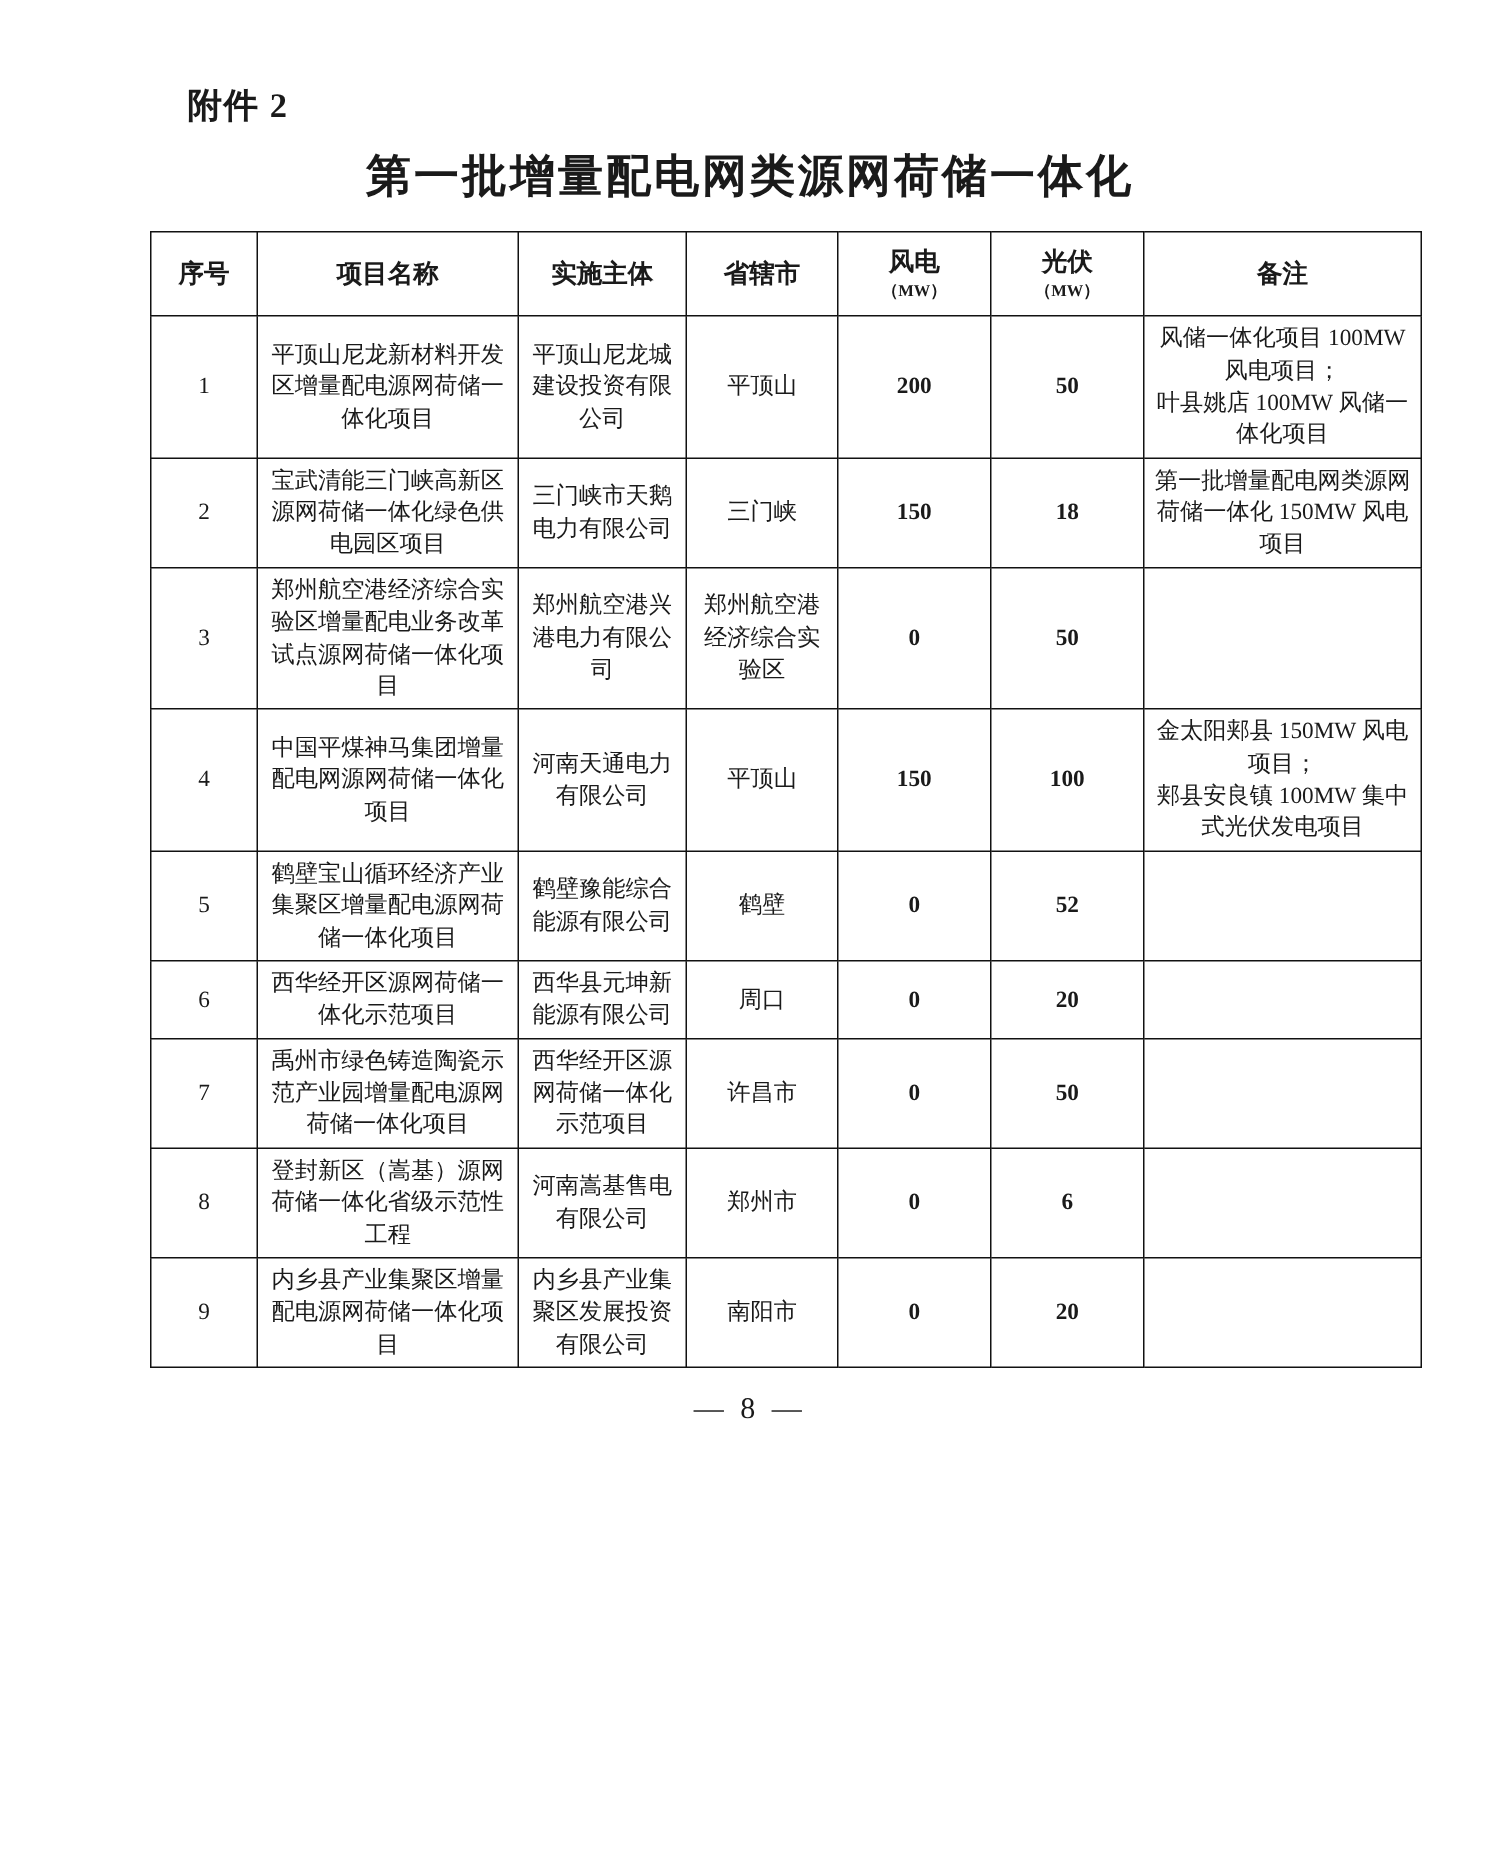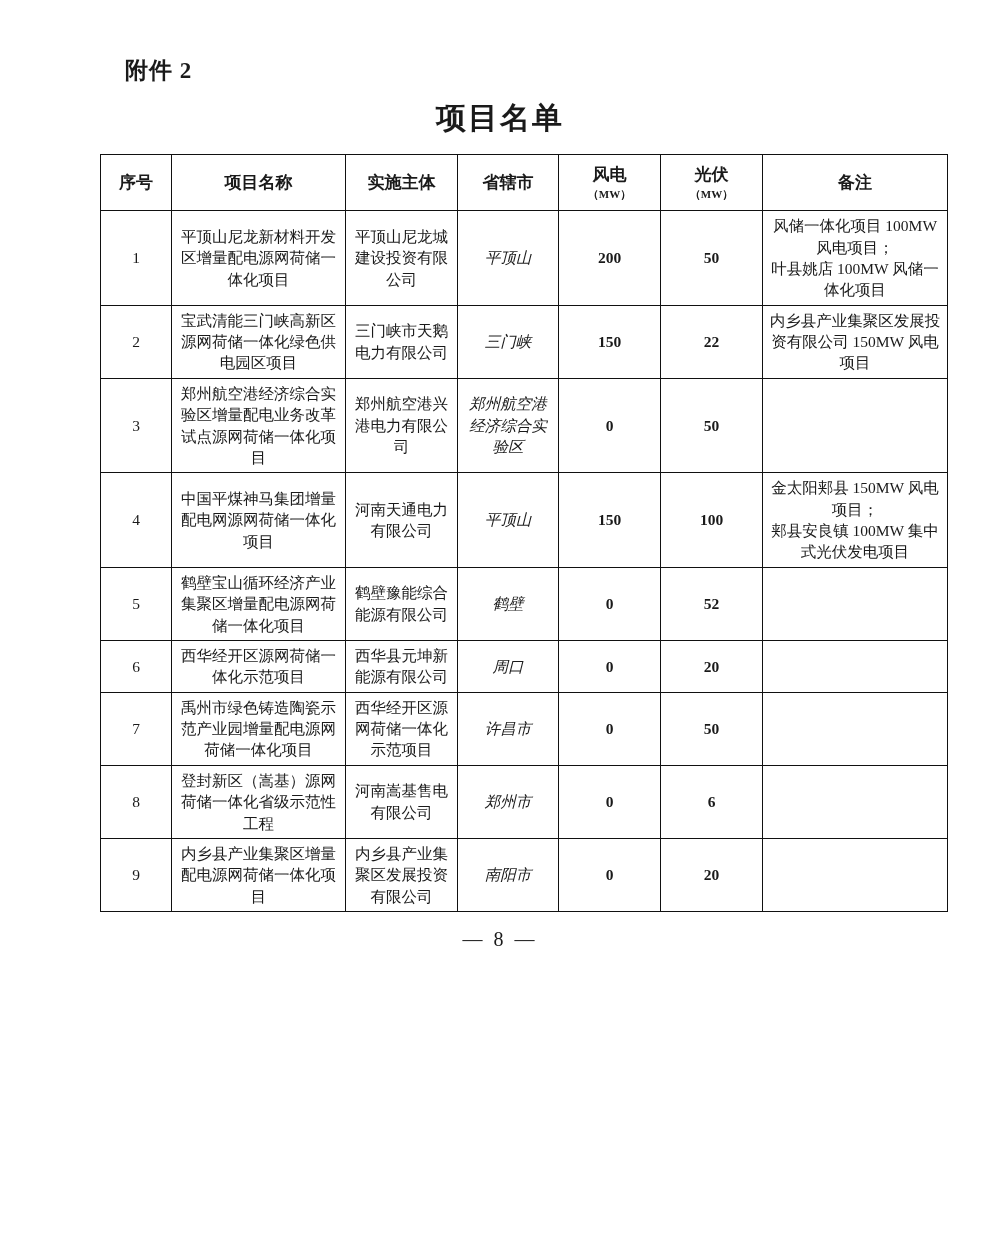--- a/index.html
+++ b/index.html
@@ -72,21 +72,21 @@
 
   .unit {
     display: block;
     font-size: 11px;
     font-weight: 700;
     margin-top: 1px;
   }
   td.cell-no { font-size: 17px; }
   td.cell-name { text-align: center; }
   td.cell-org { text-align: center; font-size: 15px; }
-  td.cell-city { text-align: center; font-style: italic; }
+  td.cell-city { text-align: center; }
   td.cell-num { font-size: 17px; font-weight: bold; }
   td.cell-note {
     text-align: left;
     font-size: 15px;
     padding-left: 8px;
     line-height: 1.42;
   }
   td.cell-note div { white-space: normal; }
   .page-number {
     text-align: center;
@@ -97,21 +97,21 @@
   }
 </style>
 </head>
 <body>
 
 <div class="page">
 
   <div class="attachment-label">附件 2</div>
 
   <div class="doc-title">
-    <span class="line2">项目名单</span>
+    <span>第一批增量配电网类源网荷储一体化</span>
   </div>
 
   <table class="project-table">
     <thead>
       <tr>
         <th class="c-no">序号</th>
         <th class="c-name">项目名称</th>
         <th class="c-org">实施主体</th>
         <th class="c-city">省辖市</th>
         <th class="c-wind">
@@ -137,23 +137,23 @@
             <div>风储一体化项目 100MW 风电项目；</div>
             <div>叶县姚店 100MW 风储一体化项目</div>
           </td>
         </tr>
         <tr>
           <td class="cell-no">2</td>
           <td class="cell-name">宝武清能三门峡高新区源网荷储一体化绿色供电园区项目</td>
           <td class="cell-org">三门峡市天鹅电力有限公司</td>
           <td class="cell-city">三门峡</td>
           <td class="cell-num">150</td>
-          <td class="cell-num">22</td>
+          <td class="cell-num">18</td>
           <td class="cell-note">
-            <div>内乡县产业集聚区发展投资有限公司 150MW 风电项目</div>
+            <div>第一批增量配电网类源网荷储一体化 150MW 风电项目</div>
           </td>
         </tr>
         <tr>
           <td class="cell-no">3</td>
           <td class="cell-name">郑州航空港经济综合实验区增量配电业务改革试点源网荷储一体化项目</td>
           <td class="cell-org">郑州航空港兴港电力有限公司</td>
           <td class="cell-city">郑州航空港经济综合实验区</td>
           <td class="cell-num">0</td>
           <td class="cell-num">50</td>
           <td class="cell-note"></td>

